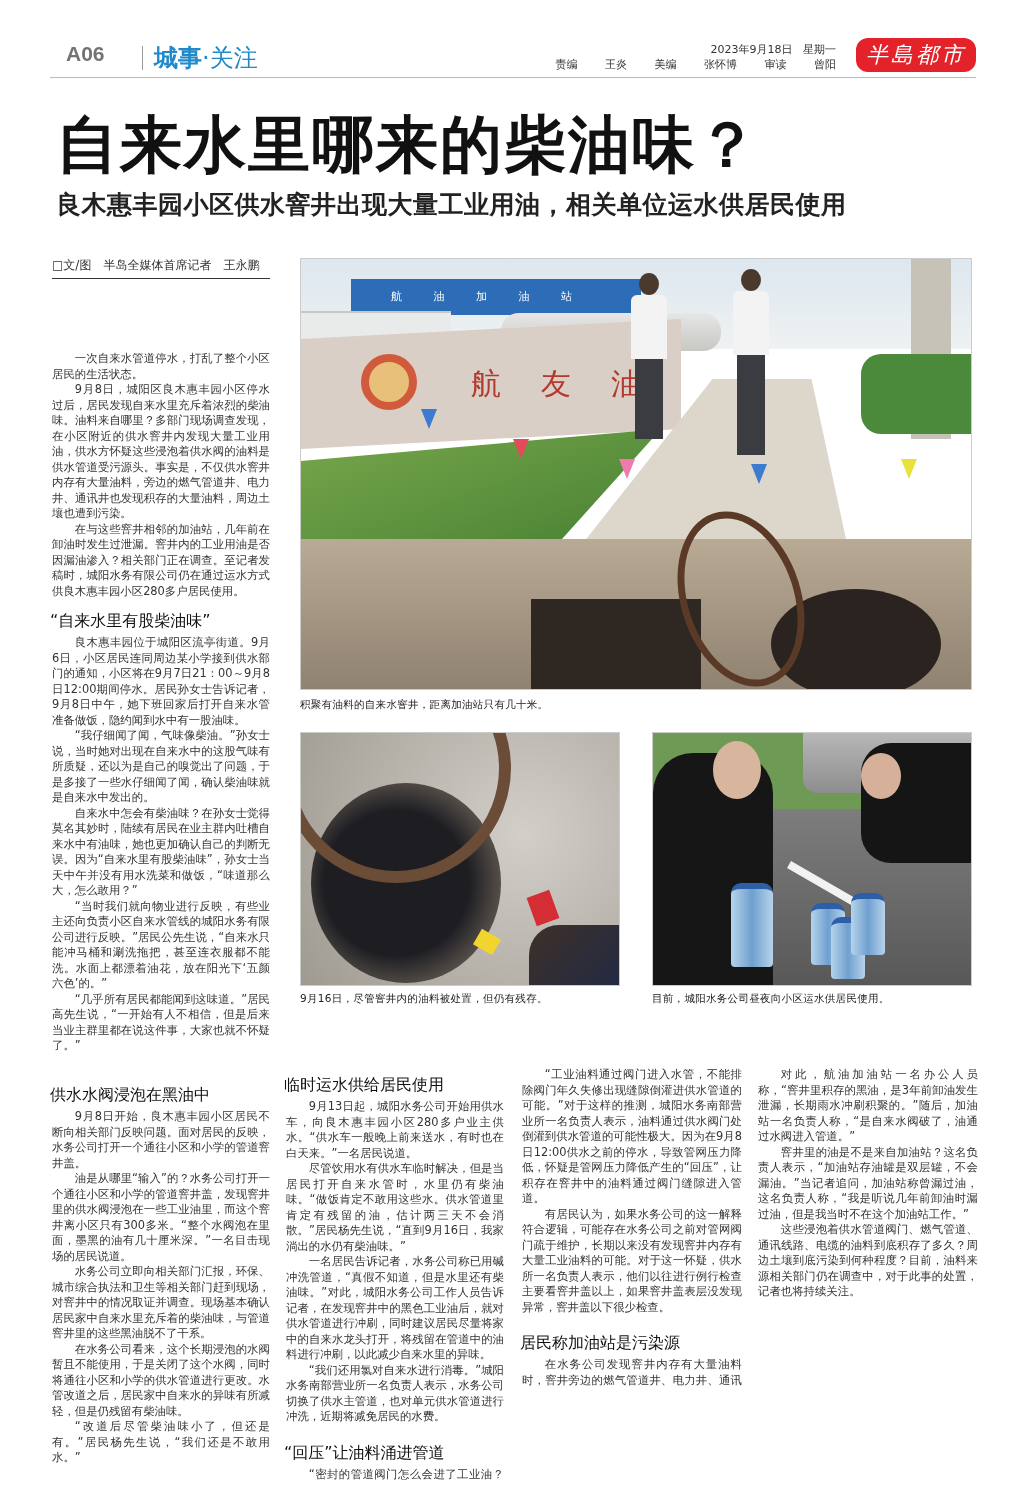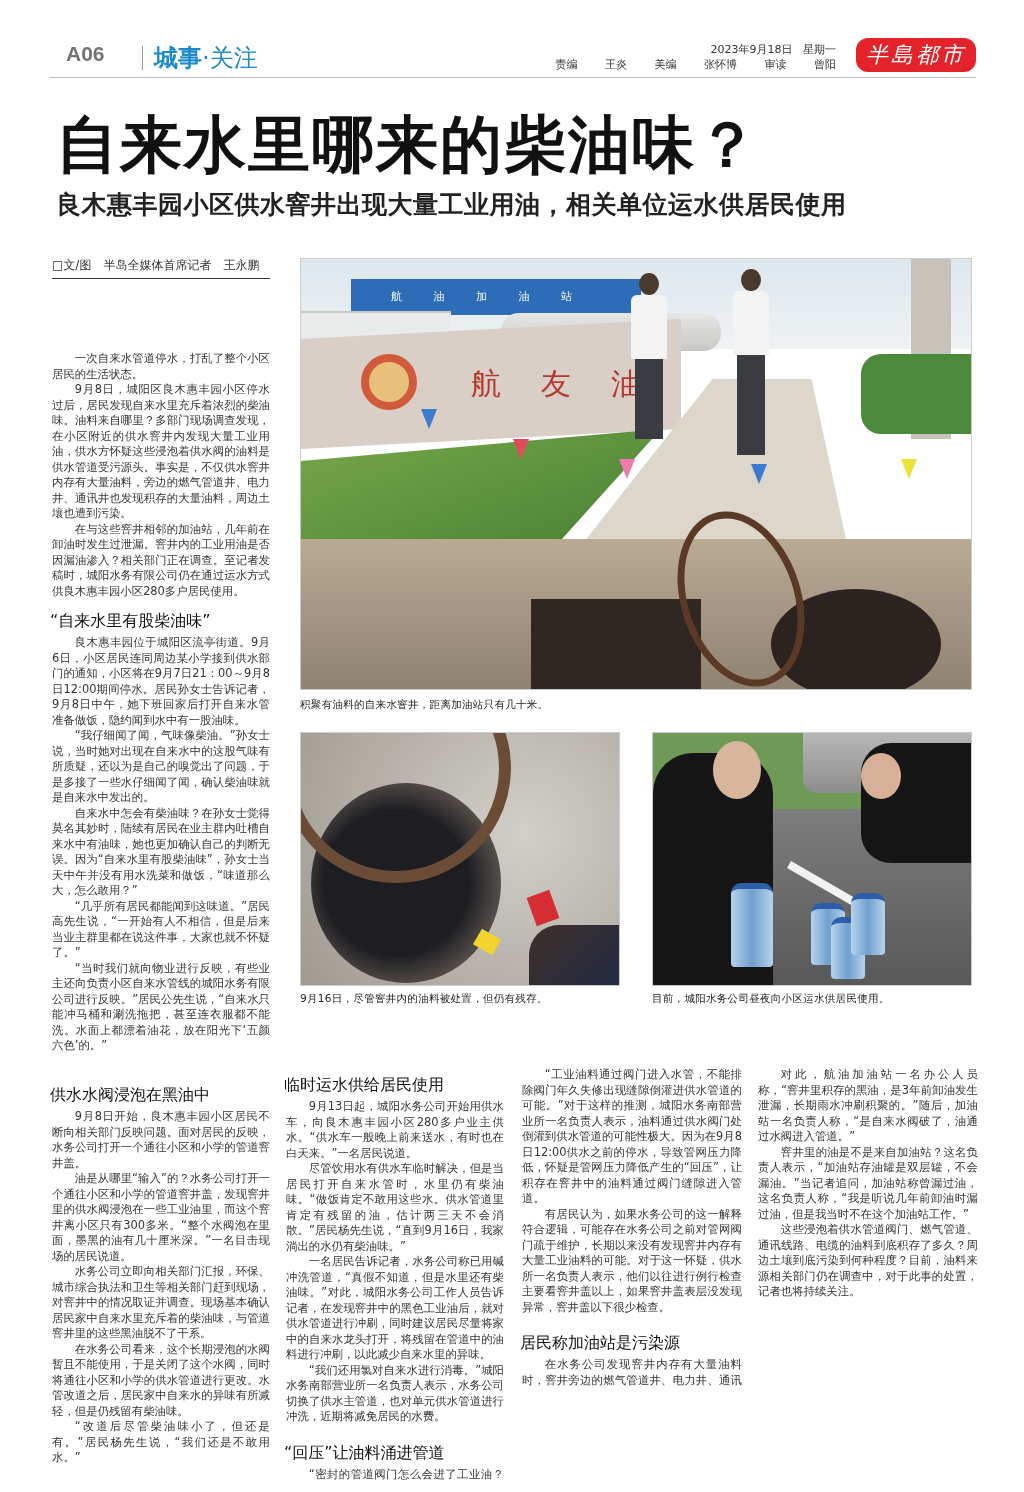--- a/index.html
+++ b/index.html
@@ -103,22 +103,22 @@
 <div class="byline">□文/图　半岛全媒体首席记者　王永鹏</div>
 
 <div class="col" style="left:52px; top:318px; width:218px;">
   <p>一次自来水管道停水，打乱了整个小区居民的生活状态。</p>
   <p>9月8日，城阳区良木惠丰园小区停水过后，居民发现自来水里充斥着浓烈的柴油味。油料来自哪里？多部门现场调查发现，在小区附近的供水窨井内发现大量工业用油，供水方怀疑这些浸泡着供水阀的油料是供水管道受污源头。事实是，不仅供水窨井内存有大量油料，旁边的燃气管道井、电力井、通讯井也发现积存的大量油料，周边土壤也遭到污染。</p>
   <p>在与这些窨井相邻的加油站，几年前在卸油时发生过泄漏。窨井内的工业用油是否因漏油渗入？相关部门正在调查。至记者发稿时，城阳水务有限公司仍在通过运水方式供良木惠丰园小区280多户居民使用。</p>
   <h3>“自来水里有股柴油味”</h3>
   <p>良木惠丰园位于城阳区流亭街道。9月6日，小区居民连同周边某小学接到供水部门的通知，小区将在9月7日21：00～9月8日12:00期间停水。居民孙女士告诉记者，9月8日中午，她下班回家后打开自来水管准备做饭，隐约闻到水中有一股油味。</p>
   <p>“我仔细闻了闻，气味像柴油。”孙女士说，当时她对出现在自来水中的这股气味有所质疑，还以为是自己的嗅觉出了问题，于是多接了一些水仔细闻了闻，确认柴油味就是自来水中发出的。</p>
   <p>自来水中怎会有柴油味？在孙女士觉得莫名其妙时，陆续有居民在业主群内吐槽自来水中有油味，她也更加确认自己的判断无误。因为“自来水里有股柴油味”，孙女士当天中午并没有用水洗菜和做饭，“味道那么大，怎么敢用？”</p>
+  <p>“当时我们就向物业进行反映，有些业主还向负责小区自来水管线的城阳水务有限公司进行反映。”居民公先生说，“自来水只能冲马桶和涮洗拖把，甚至连衣服都不能洗。水面上都漂着油花，放在阳光下‘五颜六色’的。”</p>
   <p>“几乎所有居民都能闻到这味道。”居民高先生说，“一开始有人不相信，但是后来当业主群里都在说这件事，大家也就不怀疑了。”</p>
-  <p>“当时我们就向物业进行反映，有些业主还向负责小区自来水管线的城阳水务有限公司进行反映。”居民公先生说，“自来水只能冲马桶和涮洗拖把，甚至连衣服都不能洗。水面上都漂着油花，放在阳光下‘五颜六色’的。”</p>
 </div>
 
 <div class="col" style="left:52px; top:1040px; width:218px;">
   <h3>供水水阀浸泡在黑油中</h3>
   <p>9月8日开始，良木惠丰园小区居民不断向相关部门反映问题。面对居民的反映，水务公司打开一个通往小区和小学的管道窨井盖。</p>
   <p>油是从哪里“输入”的？水务公司打开一个通往小区和小学的管道窨井盖，发现窨井里的供水阀浸泡在一些工业油里，而这个窨井离小区只有300多米。“整个水阀泡在里面，墨黑的油有几十厘米深。”一名目击现场的居民说道。</p>
   <p>水务公司立即向相关部门汇报，环保、城市综合执法和卫生等相关部门赶到现场，对窨井中的情况取证并调查。现场基本确认居民家中自来水里充斥着的柴油味，与管道窨井里的这些黑油脱不了干系。</p>
   <p>在水务公司看来，这个长期浸泡的水阀暂且不能使用，于是关闭了这个水阀，同时将通往小区和小学的供水管道进行更改。水管改道之后，居民家中自来水的异味有所减轻，但是仍残留有柴油味。</p>
   <p>“改道后尽管柴油味小了，但还是有。”居民杨先生说，“我们还是不敢用水。”</p>
 </div>

